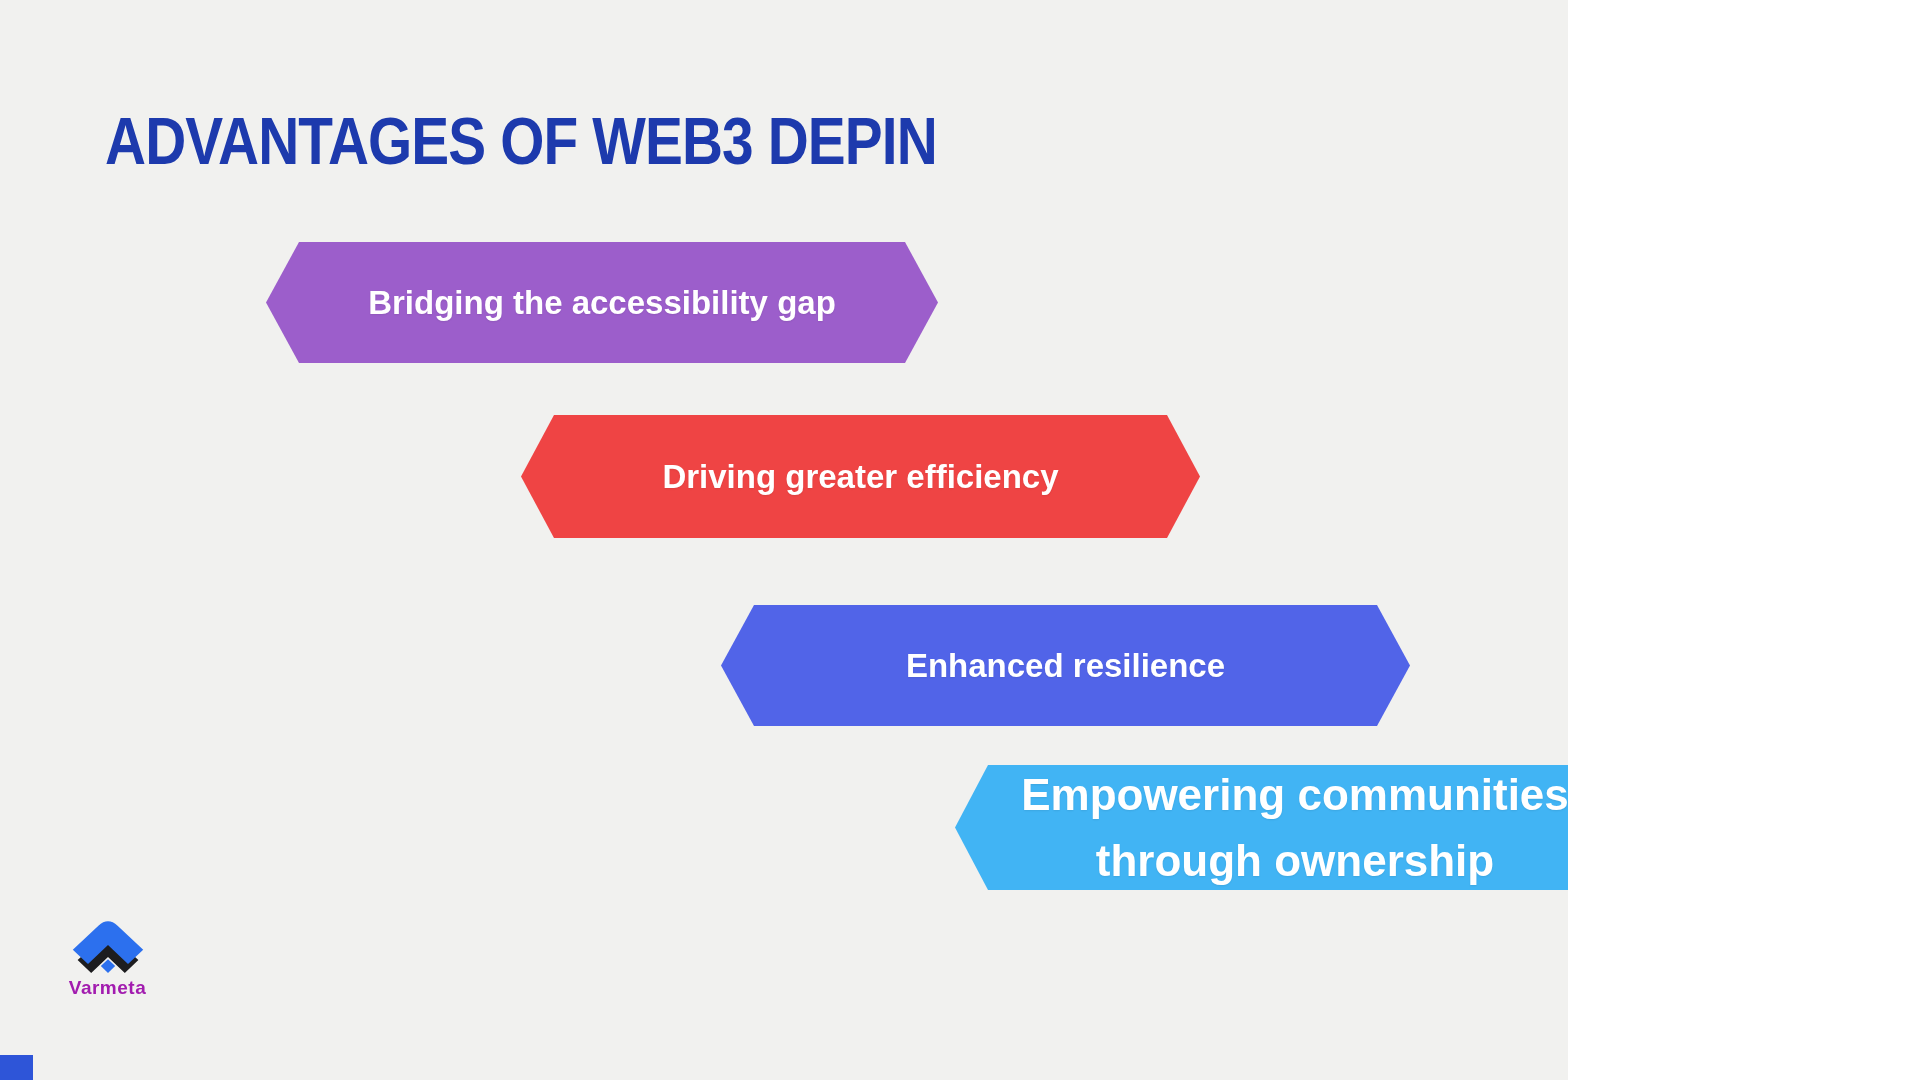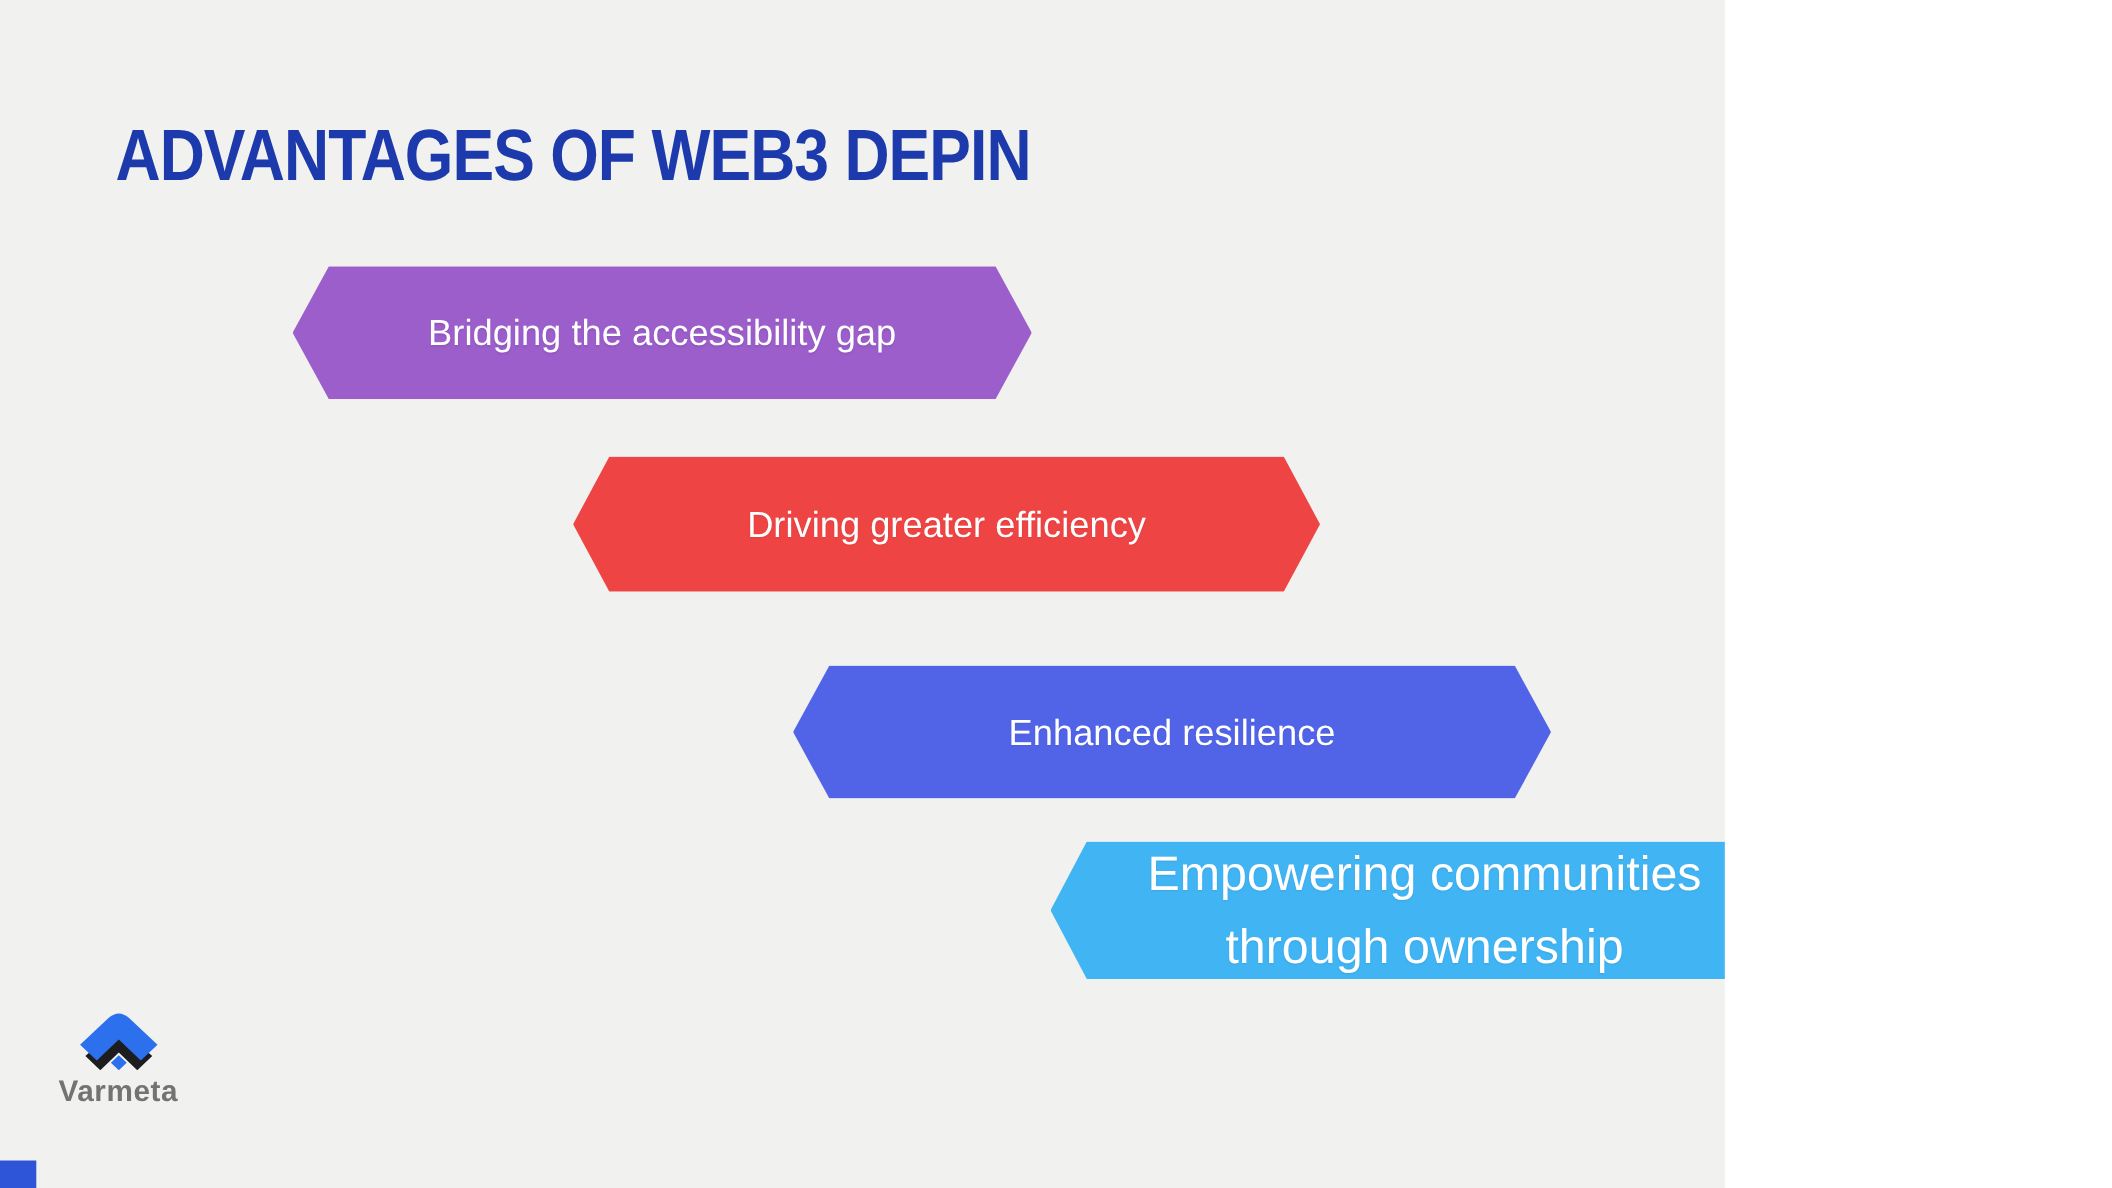--- a/index.html
+++ b/index.html
@@ -28,21 +28,21 @@
   }
 
   .banner {
     position: absolute;
     display: flex;
     align-items: center;
     justify-content: center;
     text-align: center;
     color: #ffffff;
     font-size: 33px;
-    font-weight: normal;
+    font-weight: bold;
     line-height: 1.5;
     clip-path: polygon(33px 0, calc(100% - 33px) 0, 100% 50%,
                        calc(100% - 33px) 100%, 33px 100%, 0 50%);
     text-shadow: 0 1px 2px rgba(0,0,0,0.08);
   }
   .banner-1 { left: 266px; top: 242px; width: 672px; height: 121px; background: #9c5ecb; }
   .banner-2 { left: 521px; top: 415px; width: 679px; height: 123px; background: #cb67de; }
   .banner-3 { left: 721px; top: 605px; width: 689px; height: 121px; background: #5164e8; }
   .banner-4 { left: 955px; top: 765px; width: 680px; height: 125px; background: #41b4f4;
               padding: 0 40px; font-size: 44px; }
@@ -52,23 +52,23 @@
     left: 50px;
     top: 912px;
     width: 115px;
     display: flex;
     flex-direction: column;
     align-items: center;
   }
   .logo-mark { width: 80px; height: 61px; display: block; }
   .logo-text {
     margin-top: 4px;
-    font-size: 27px;
+    font-size: 19px;
     font-weight: 600;
-    color: #737373;
+    color: #a21caf;
     letter-spacing: 0.5px;
   }
 
   .corner-bar {
     position: absolute;
     left: 0;
     bottom: 0;
     width: 33px;
     height: 25px;
     background: #2e55d8;

